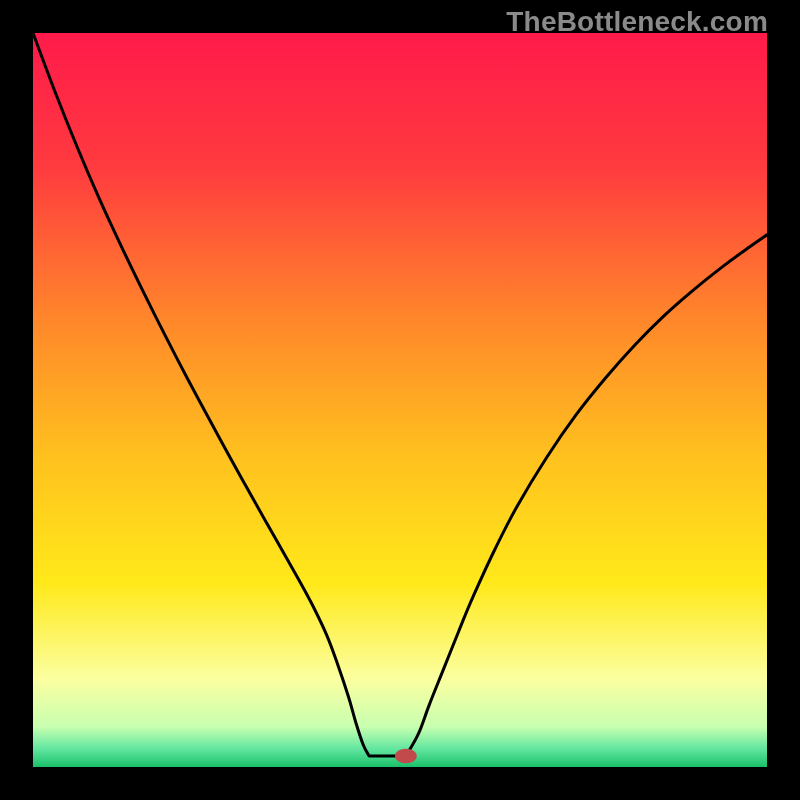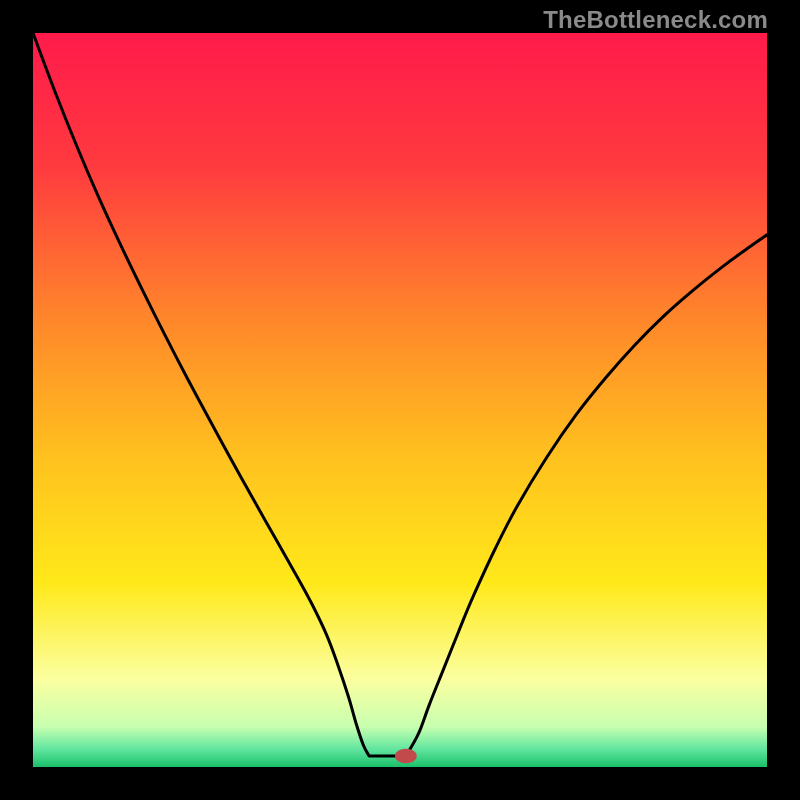--- a/index.html
+++ b/index.html
@@ -22,21 +22,21 @@
     left: 33px;
     top: 33px;
     width: 734px;
     height: 734px;
     overflow: hidden;
   }
   .watermark {
     position: absolute;
     top: 6px;
     right: 32px;
-    font-size: 24px;
+    font-size: 28px;
     font-weight: 600;
     color: #8a8a8a;
     letter-spacing: 0.2px;
   }
   svg {
     display: block;
   }
 </style>
 </head>
 <body>

